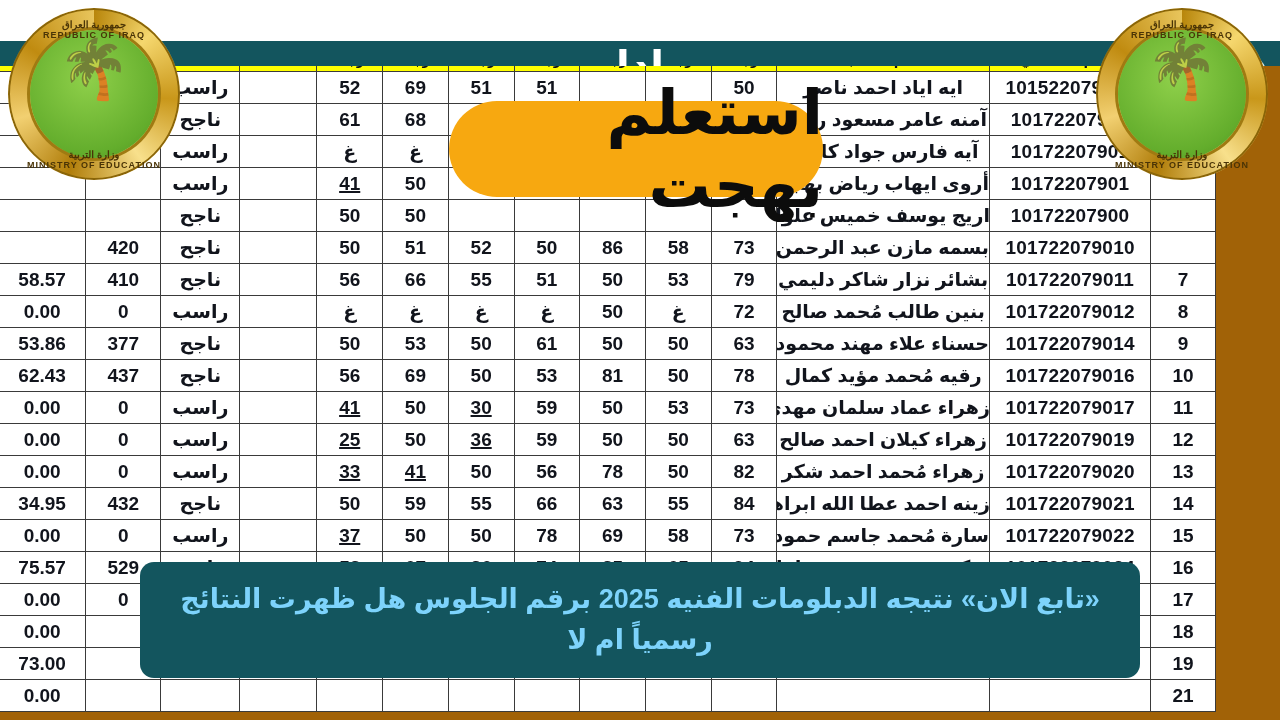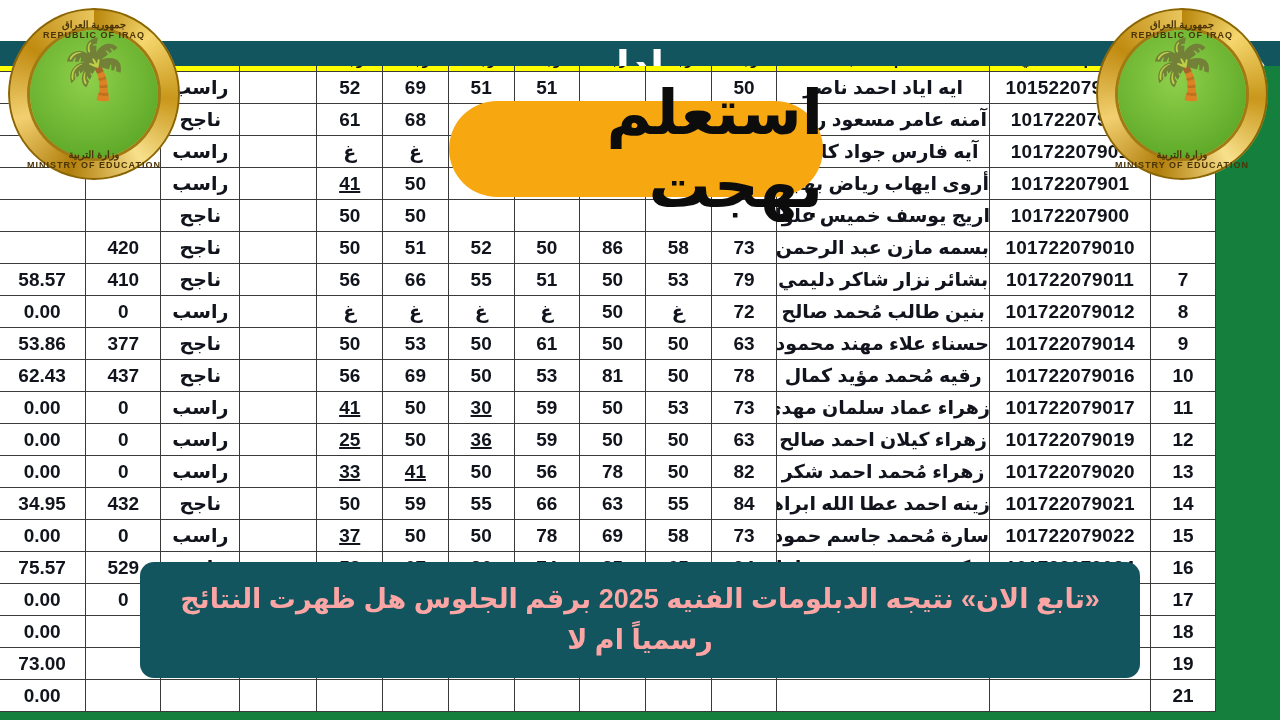--- a/index.html
+++ b/index.html
@@ -43,21 +43,21 @@
     position:absolute;right:14px;top:16px;
     background:#d6eaec;color:#13555e;
     border-radius:16px;padding:5px 16px 6px 16px;
     font-size:16px;letter-spacing:2.5px;font-weight:bold;
     font-family:"DejaVu Sans Mono","Liberation Mono",monospace;
   }
 
   
   .sheet{
     position:absolute;left:0;top:66px;width:1280px;height:654px;
-    background:#15803d;overflow:hidden;
+    background:#a16207;overflow:hidden;
   }
   table.results{
     border-collapse:collapse;
     position:absolute;left:-2px;top:-18px;
     width:1218px;
     direction:ltr;
     table-layout:fixed;
   }
   table.results td{
     border:1px solid #3a3a3a;
@@ -140,21 +140,21 @@
   }
   .news-banner{
     position:absolute;left:140px;top:562px;
     width:1000px;height:116px;border-radius:14px;
     background:#13555e;
     display:flex;align-items:center;justify-content:center;
     z-index:30;
     padding:0 26px;box-sizing:border-box;
   }
   .news-banner .txt{
-    color:#fca5a5;font-size:27px;line-height:41px;font-weight:bold;
+    color:#7dd3fc;font-size:27px;line-height:41px;font-weight:bold;
     direction:rtl;text-align:center;
   }
 </style>
 </head>
 <body>
 
 <div class="site-header">
 
   <div class="logo-mark">
     <div class="red-sq"></div>

